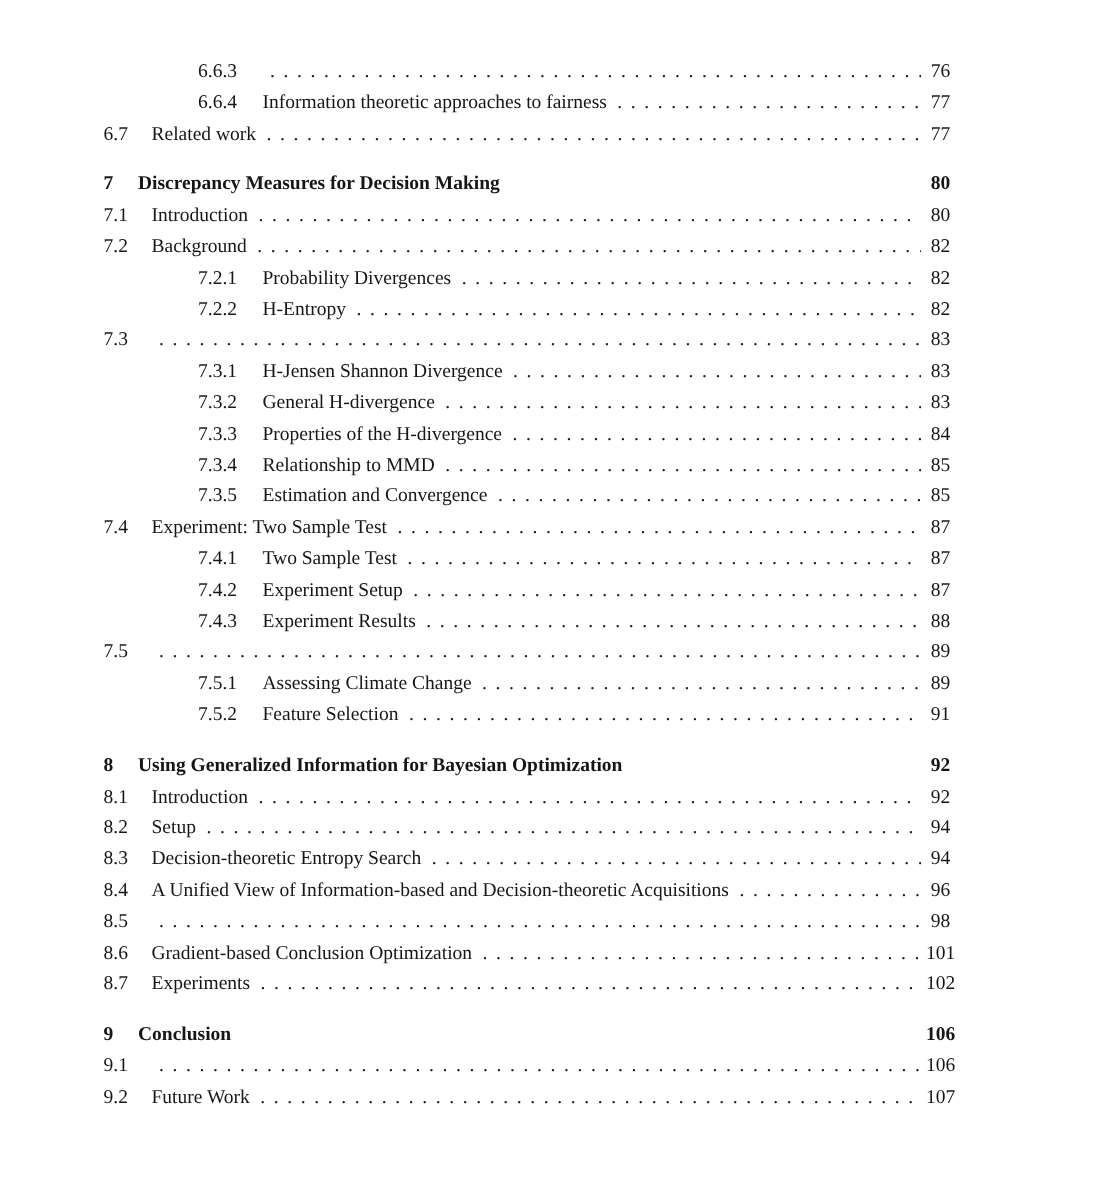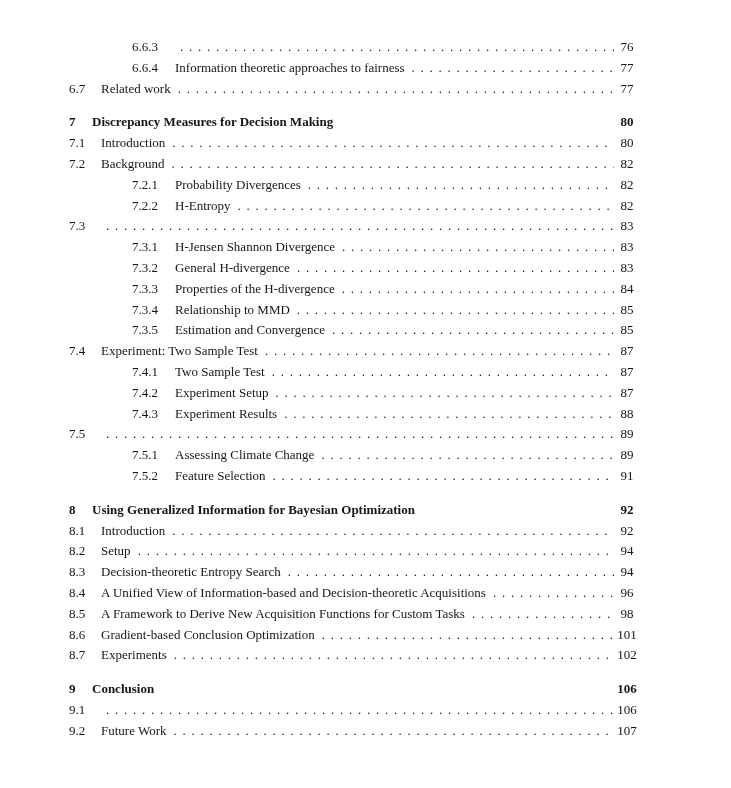--- a/index.html
+++ b/index.html
@@ -213,21 +213,20 @@
         <span class="page">94</span>
       </div>
       <div class="row section">
         <span class="num">8.4</span>
         <span class="title">A Unified View of Information-based and Decision-theoretic Acquisitions</span>
         <span class="leader">. . . . . . . . . . . . . . . . . . . . . . . . . . . . . . . . . . . . . . . . . . . . . . . . . . . . . . . . . . . . . . . . . . . . . . . . . . . . . . . . . . . . . . . . . .</span>
         <span class="page">96</span>
       </div>
       <div class="row section">
         <span class="num">8.5</span>
-        <span class="title">A Framework to Derive New Acquisition Functions for Custom Tasks</span>
         <span class="leader">. . . . . . . . . . . . . . . . . . . . . . . . . . . . . . . . . . . . . . . . . . . . . . . . . . . . . . . . . . . . . . . . . . . . . . . . . . . . . . . . . . . . . . . . . .</span>
         <span class="page">98</span>
       </div>
       <div class="row section">
         <span class="num">8.6</span>
         <span class="title">Gradient-based Conclusion Optimization</span>
         <span class="leader">. . . . . . . . . . . . . . . . . . . . . . . . . . . . . . . . . . . . . . . . . . . . . . . . . . . . . . . . . . . . . . . . . . . . . . . . . . . . . . . . . . . . . . . . . .</span>
         <span class="page">101</span>
       </div>
       <div class="row section">

